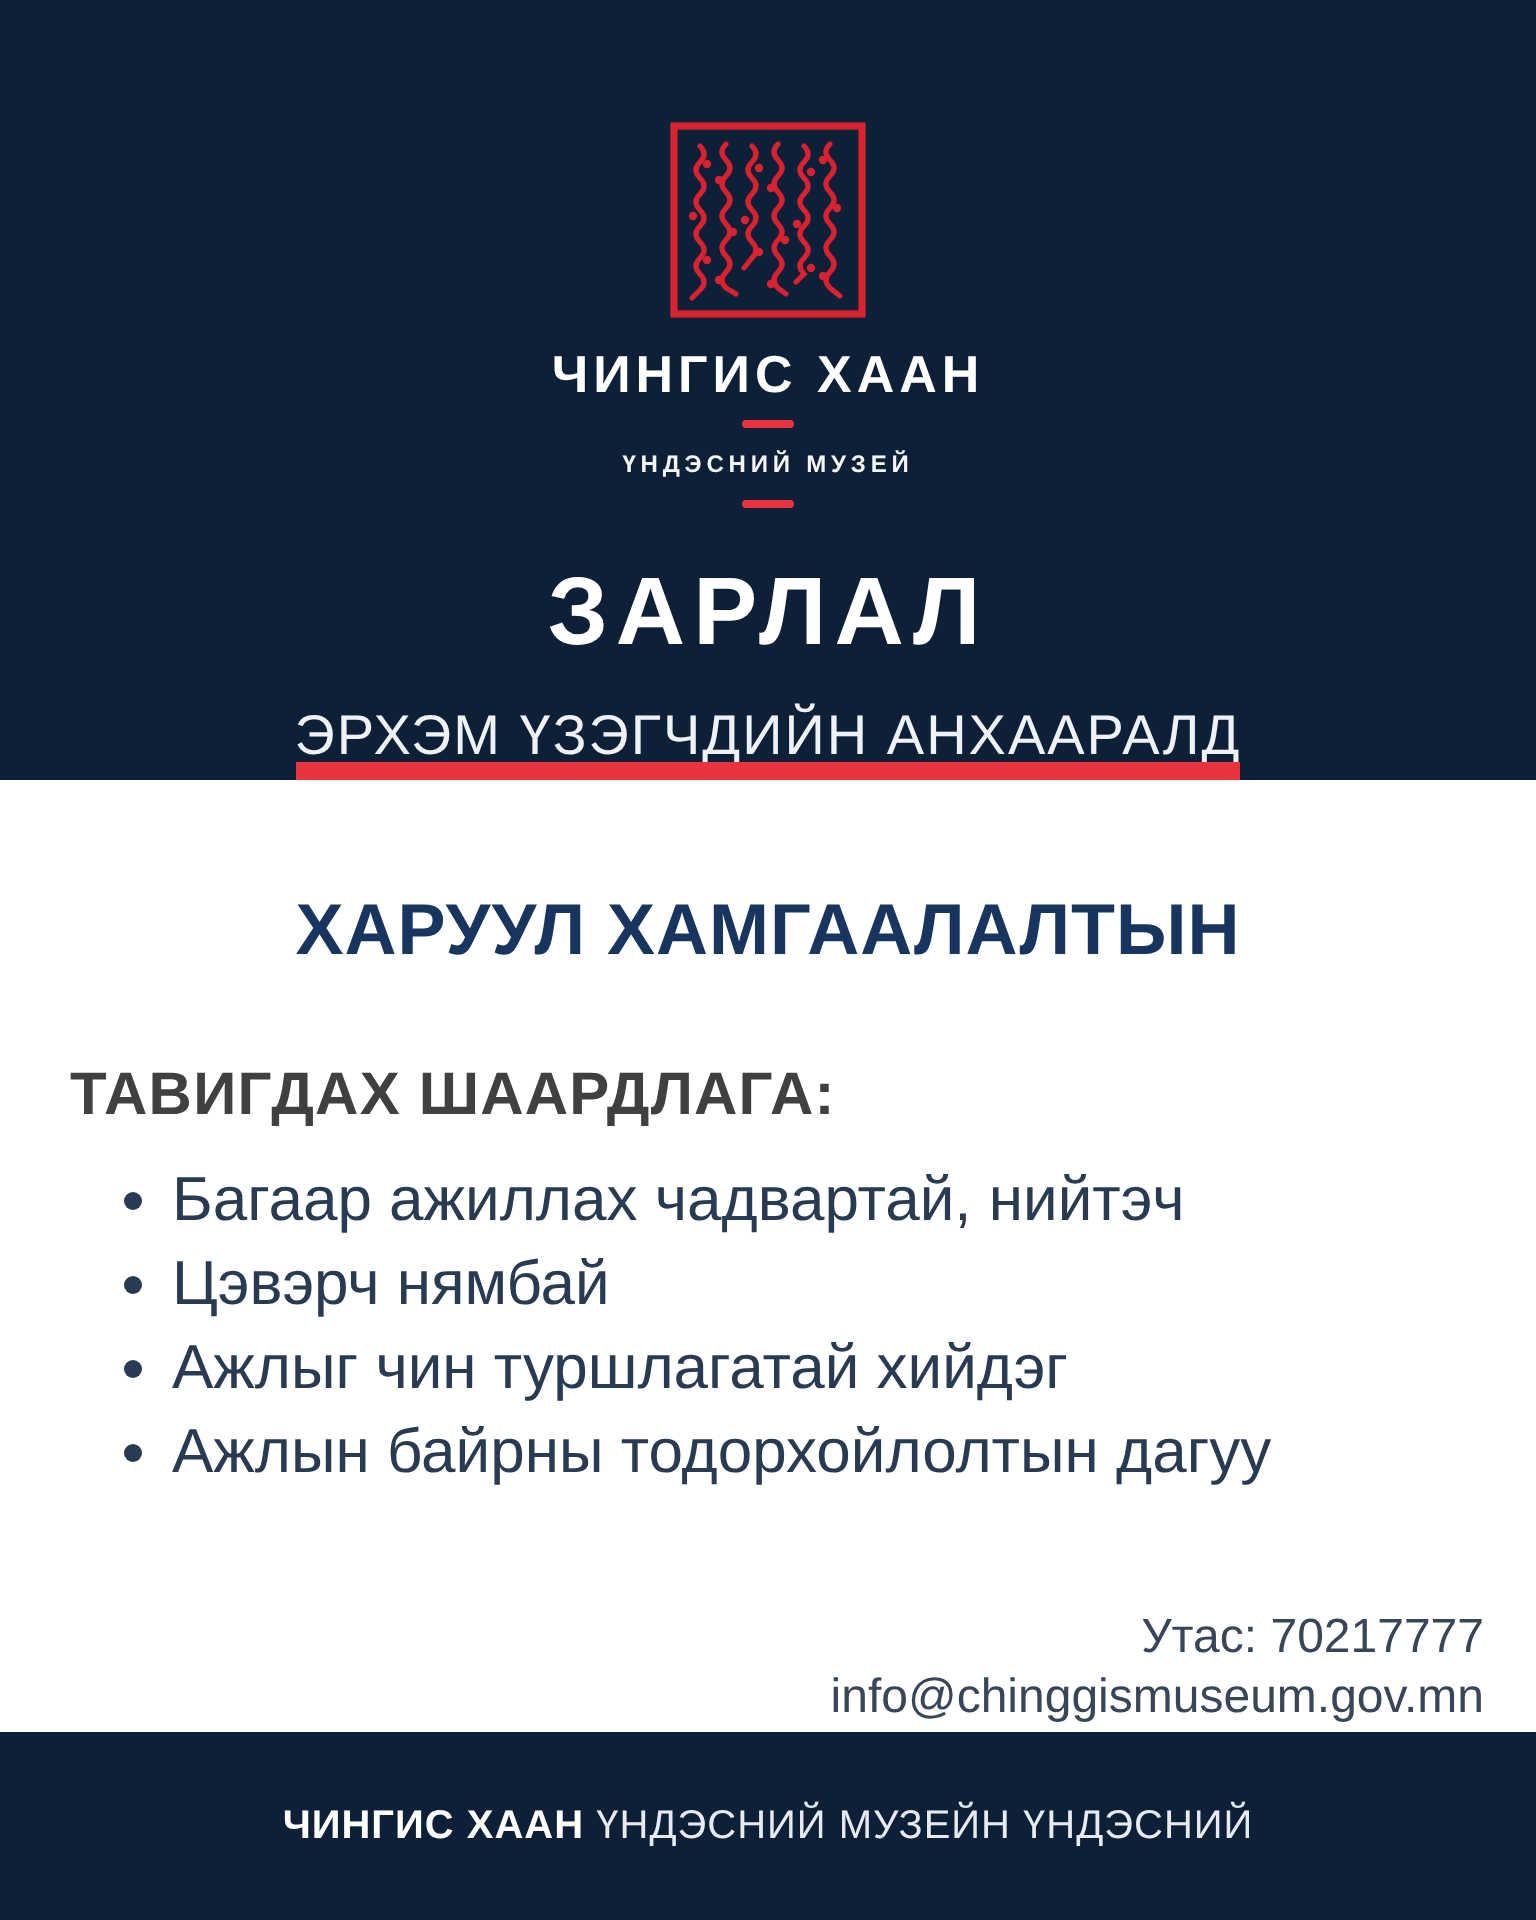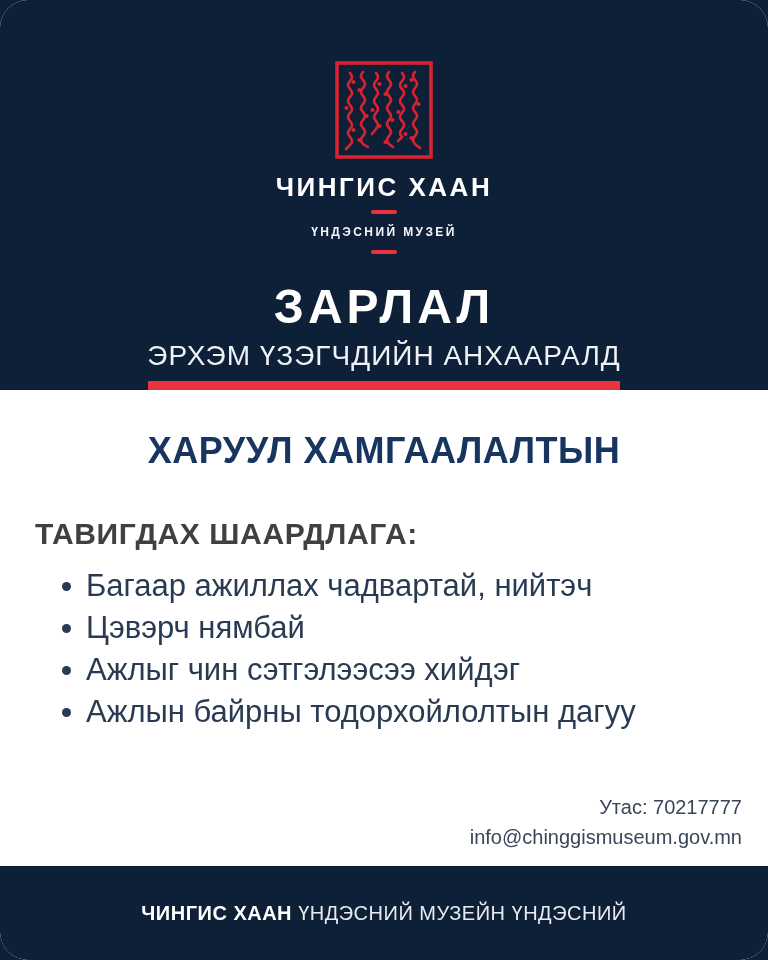--- a/index.html
+++ b/index.html
@@ -7,21 +7,20 @@
     padding: 0;
     background: #0e2038;
   }
   .poster {
     position: relative;
     width: 768px;
     height: 960px;
     overflow: hidden;
     background: #ffffff;
     font-family: "Liberation Sans", sans-serif;
-    border-radius: 28px;
     -webkit-font-smoothing: antialiased;
   }
 
   
   .hero {
     position: relative;
     height: 390px;
     background: #0e2038;
     display: flex;
     flex-direction: column;
@@ -62,21 +61,21 @@
   }
   .announce-title {
     margin: 28px 0 0 0;
     font-size: 48px;
     font-weight: 800;
     letter-spacing: 4px;
     color: #ffffff;
     line-height: 1.05;
   }
   .announce-sub {
-    margin-top: 8px;
+    margin-top: 20px;
     font-size: 28px;
     font-weight: 400;
     letter-spacing: 1px;
     color: #eef1f5;
   }
   .red-bar {
     position: absolute;
     bottom: 0;
     left: 50%;
     transform: translateX(-50%);
@@ -86,21 +85,21 @@
   }
 
   
   .main {
     position: relative;
     height: 476px;
     background: #ffffff;
   }
   .job-title {
     margin: 0;
-    padding-top: 38px;
+    padding-top: 52px;
     text-align: center;
     font-size: 36px;
     font-weight: 800;
     letter-spacing: 0.5px;
     line-height: 1.26;
     color: #183560;
   }
   .req-heading {
     margin: 44px 0 0 35px;
     font-size: 30px;
@@ -125,23 +124,23 @@
     left: 0;
     top: 17px;
     width: 9px;
     height: 9px;
     border-radius: 50%;
     background: #293b52;
   }
   .contact {
     position: absolute;
     right: 26px;
-    bottom: 14px;
+    bottom: 2px;
     text-align: right;
-    font-size: 20px;
+    font-size: 24px;
     line-height: 30px;
     color: #39465a;
   }
 
   
   .footer {
     height: 94px;
     background: #0e2038;
     display: flex;
     align-items: center;
@@ -224,21 +223,21 @@
       <li>
         <span class="bullet-dot"></span>
         <span>Багаар ажиллах чадвартай, нийтэч</span>
       </li>
       <li>
         <span class="bullet-dot"></span>
         <span>Цэвэрч нямбай</span>
       </li>
       <li>
         <span class="bullet-dot"></span>
-        <span>Ажлыг чин сэтгэлээсээ хийдэг</span>
+        <span>Ажлыг чин туршлагатай хийдэг</span>
       </li>
       <li>
         <span class="bullet-dot"></span>
         <span>Ажлын байрны тодорхойлолтын дагуу</span>
       </li>
     </ul>
 
     <div class="contact">
       <div>Утас: 70217777</div>
       <div>info@chinggismuseum.gov.mn</div>

